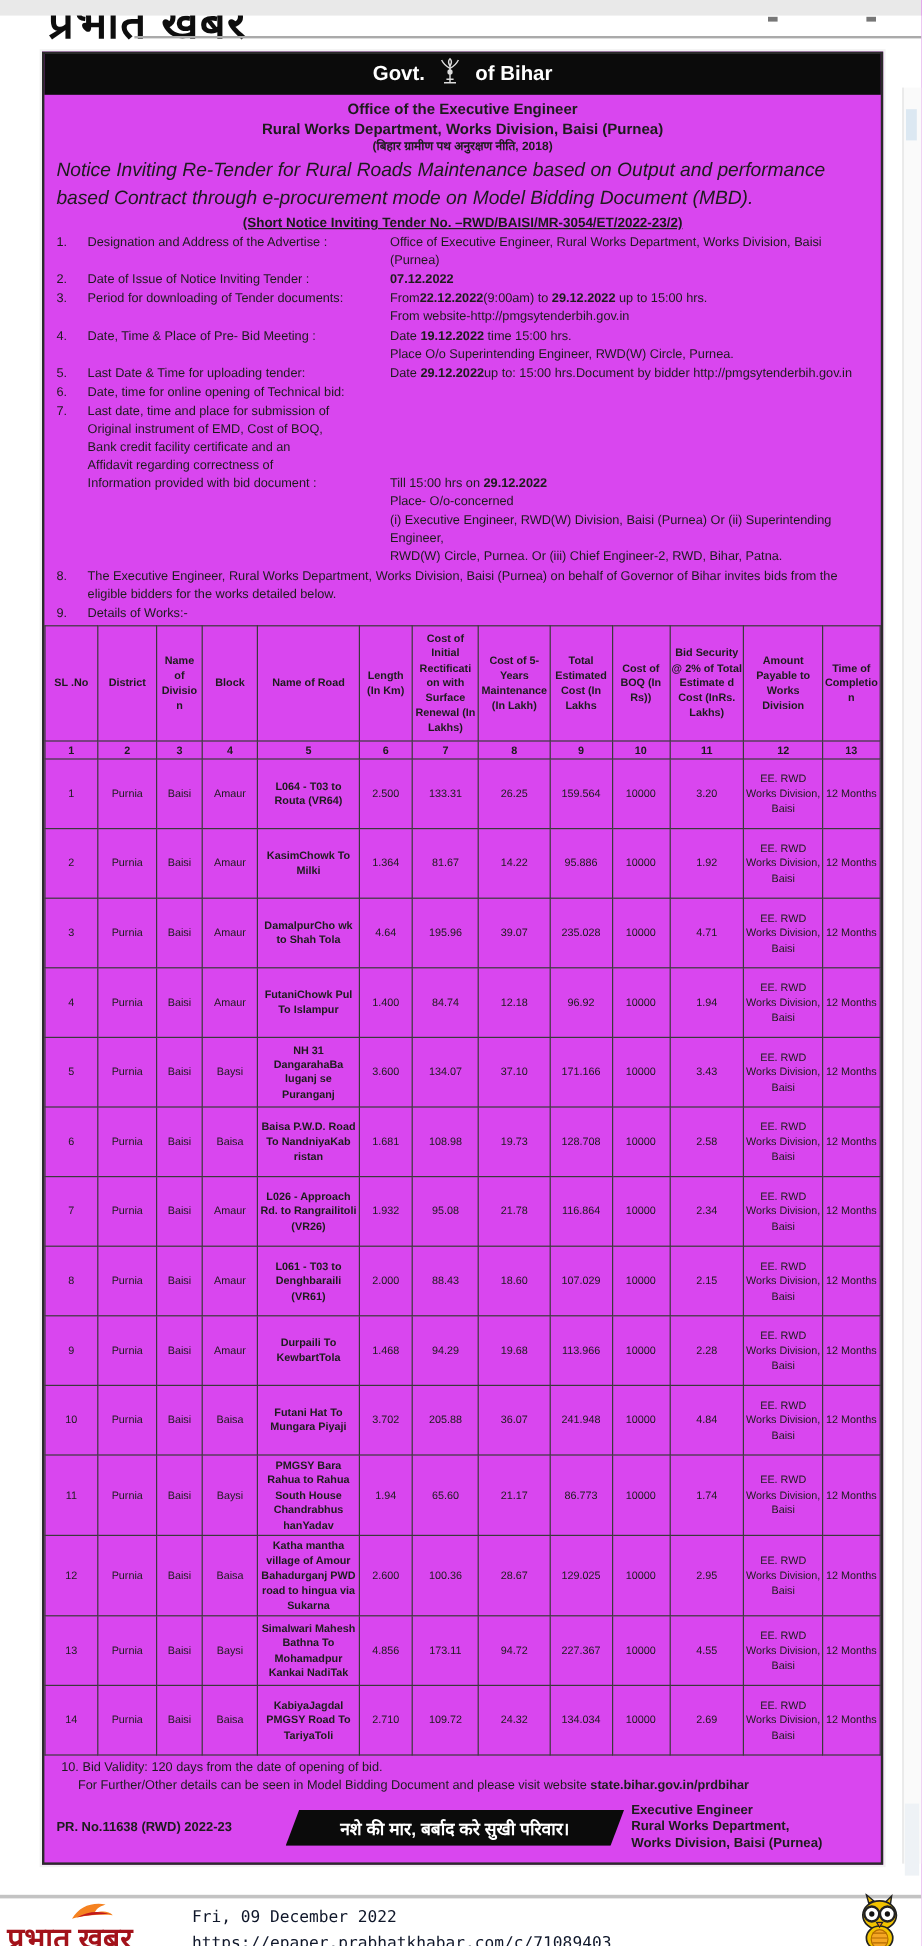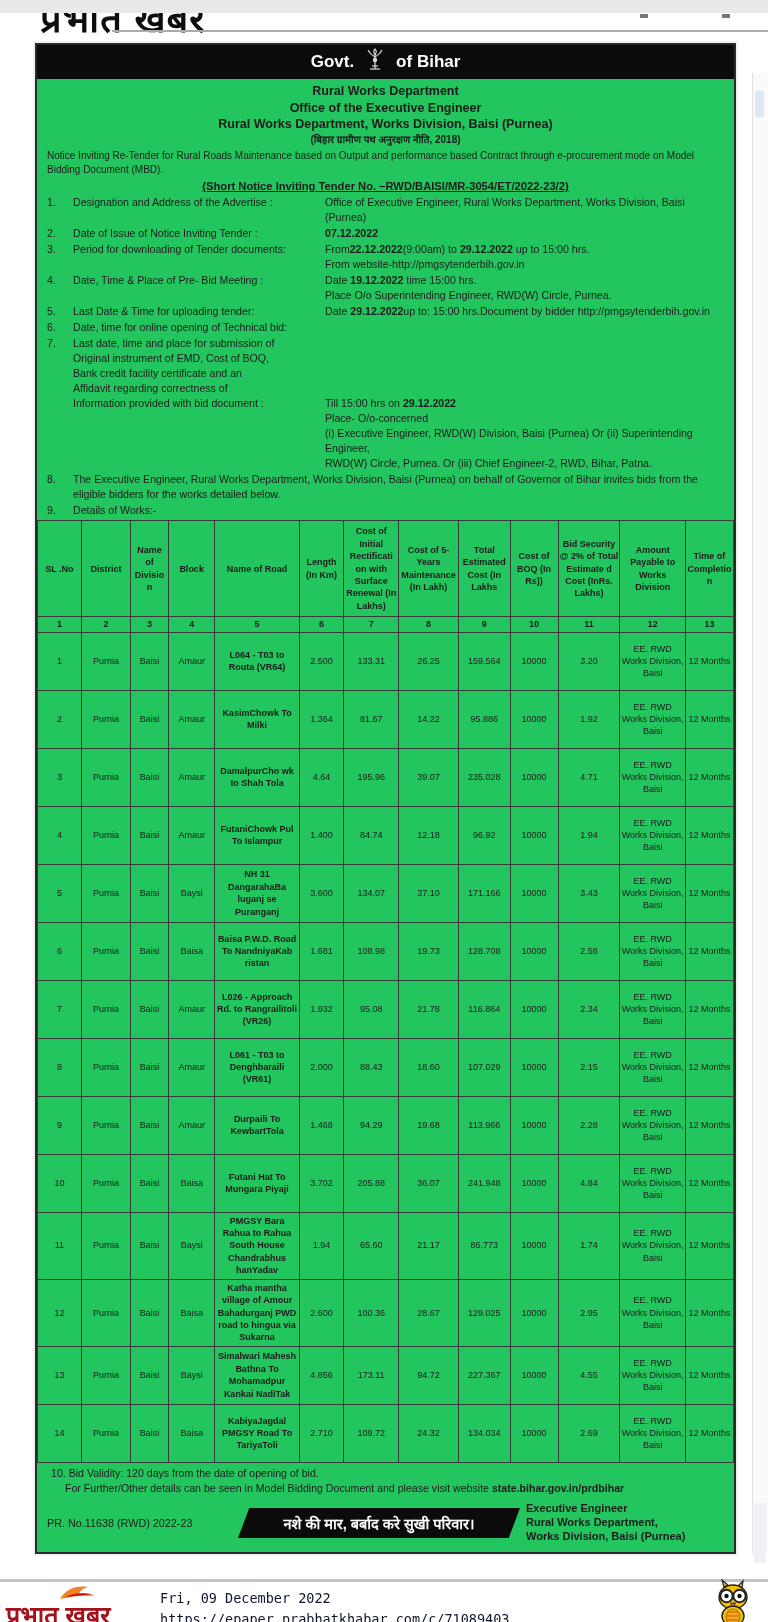--- a/index.html
+++ b/index.html
@@ -11,26 +11,26 @@
   .masthead-crop .big-brand { position:absolute; left:40px; top:-22px; font-size:38px; font-weight:bold; color:#0d0d0d; letter-spacing:1px; }
   .mast-line { position:absolute; left:112px; right:0; top:17px; height:2px; background:#aaa; }
   .tr-mark { position:absolute; top:1px; width:8px; height:4px; background:#777; }
 
   
   .right-strip { position:absolute; top:60px; right:0; width:16px; height:1480px; background:#fafafa; border-left:1px solid #e0e0e0; }
   .right-smudge { position:absolute; top:78px; right:4px; width:9px; height:26px; background:#dce8f2; }
   .right-smudge2 { position:absolute; top:1490px; right:2px; width:12px; height:60px; background:#eef2f6; }
 
   
-  .notice-box { position:absolute; left:35px; top:30px; width:701px; border:2px solid #2a2a2a; background:#22c55e; box-shadow:0 0 0 2px #f2f2f2; }
+  .notice-box { position:absolute; left:35px; top:30px; width:701px; border:2px solid #2a2a2a; background:#d946ef; box-shadow:0 0 0 2px #f2f2f2; }
   .govt-bar { background:#0b0b0b; color:#fff; height:34px; display:flex; align-items:center; justify-content:center; gap:8px; font-weight:bold; font-size:17px; }
   .dept-lines { text-align:center; padding-top:4px; }
   .dept-line { font-weight:bold; font-size:12.5px; line-height:1.32; }
   .dept-line.hindi { font-size:10px; }
-  .intro { font-size:10px; line-height:1.4; padding:3px 10px 0 10px; }
+  .intro { font-size:16px; line-height:1.4; padding:3px 10px 0 10px;font-style:italic; }
   .short-notice { text-align:center; font-weight:bold; font-size:11.2px; text-decoration:underline; padding:3px 0 2px 0; }
 
   .items { padding:1px 10px 0 10px; font-size:10.6px; }
   .item-row { display:flex; line-height:1.42; margin-bottom:1px; }
   .item-no { width:26px; flex:0 0 26px; }
   .item-label { width:252px; flex:0 0 252px; padding-right:6px; }
   .item-value { flex:1; }
   .item-full { flex:1; }
 
   
@@ -39,21 +39,21 @@
   table.works th { font-weight:bold; padding:4px 1px; }
   table.works td.colnum { font-weight:bold; padding:1px; }
   table.works td.road { font-weight:bold; }
   table.works td { height:58px; }
   table.works tr.numrow td { height:auto; }
 
   .notes { padding:3px 10px 0 14px; font-size:10.6px; line-height:1.45; }
   .notes .indent { padding-left:14px; }
 
   .box-footer { display:flex; align-items:center; padding:6px 8px 8px 10px; gap:6px; }
-  .pr-no { flex:0 0 185px; font-size:10.8px; }
+  .pr-no { flex:0 0 185px; font-size:10.8px;font-weight:bold; }
   .slogan { flex:1; background:#0b0b0b; color:#fff; font-weight:bold; font-size:14.5px; text-align:center; padding:5px 6px; clip-path:polygon(4% 0, 100% 0, 96% 100%, 0 100%); }
   .signature { flex:0 0 200px; text-align:left; font-weight:bold; font-size:11px; line-height:1.25; }
 
   
   .bottom-bar { position:absolute; left:0; bottom:0; width:768px; height:56px; background:#fff; border-top:3px solid #c3c3c3; display:flex; align-items:center; }
   .pk-logo { position:relative; width:160px; height:52px; flex:0 0 160px; }
   .pk-flame { position:absolute; left:58px; top:2px; }
   .pk-text { position:absolute; left:6px; top:14px; font-size:25px; font-weight:bold; color:#a3121a; letter-spacing:0; }
   .pk-tag { position:absolute; left:34px; top:43px; font-size:6px; color:#c0392b; }
   .bar-text { font-family:"DejaVu Sans Mono", monospace; font-size:13.5px; color:#0f172a; line-height:1.55; }
@@ -89,21 +89,20 @@
             <path d="M8 22 L18 22"></path>
             <path d="M10 19 L16 19"></path>
           </g>
           <circle cx="13" cy="13" r="2.2" fill="#dcdcdc"></circle>
         </svg>
       </span>
       <span>of Bihar</span>
     </div>
 
     <div class="dept-lines">
-        <div class="dept-line">Rural Works Department</div>
         <div class="dept-line">Office of the Executive Engineer</div>
         <div class="dept-line">Rural Works Department, Works Division, Baisi (Purnea)</div>
         <div class="dept-line hindi">(बिहार ग्रामीण पथ अनुरक्षण नीति, 2018)</div>
       </div>
 
     <div class="intro">Notice Inviting Re-Tender for Rural Roads Maintenance based on Output and performance based Contract through e-procurement mode on Model Bidding Document (MBD).</div>
 
     <div class="short-notice">(Short Notice Inviting Tender No. –RWD/BAISI/MR-3054/ET/2022-23/2)</div>
 
     <div class="items">

